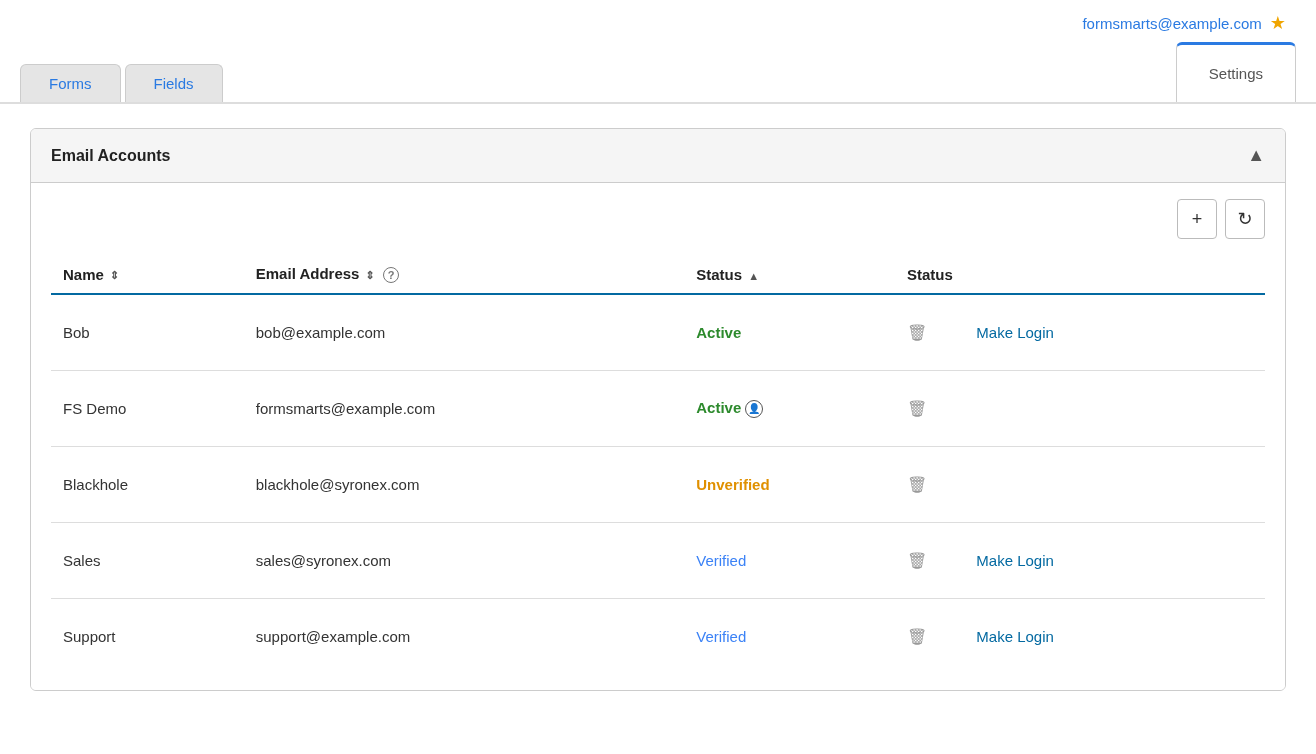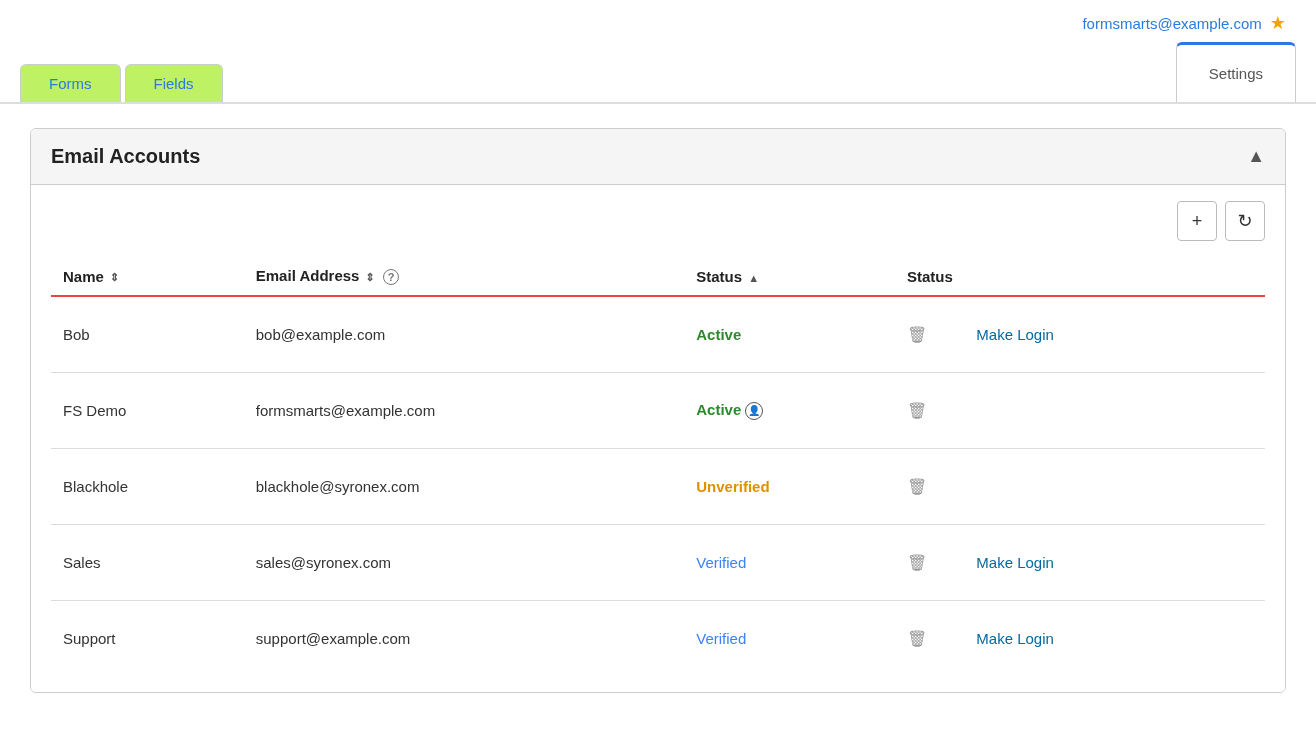--- a/index.html
+++ b/index.html
@@ -35,21 +35,21 @@
       border-bottom: 2px solid #ddd;
       padding: 0 20px;
       position: relative;
     }
 
     .tab {
       padding: 10px 28px;
       border: 1px solid #ccc;
       border-bottom: none;
       border-radius: 6px 6px 0 0;
-      background: #bef264;
+      background: #e5e5e5;
       color: #2a7ae2;
       font-size: 15px;
       cursor: pointer;
       margin-right: 4px;
       user-select: none;
     }
 
     .settings-tab {
       margin-left: auto;
       padding: 20px 32px;
@@ -77,21 +77,21 @@
     .card-header {
       display: flex;
       justify-content: space-between;
       align-items: center;
       background: #f5f5f5;
       padding: 16px 20px;
       border-bottom: 1px solid #ccc;
     }
 
     .card-title {
-      font-size: 20px;
+      font-size: 16px;
       font-weight: bold;
       color: #222;
     }
 
     .chevron-up {
       font-size: 18px;
       color: #555;
       cursor: pointer;
     }
 
@@ -124,21 +124,21 @@
     table {
       width: 100%;
       border-collapse: collapse;
     }
 
     th {
       text-align: left;
       padding: 10px 12px;
       font-weight: bold;
       font-size: 15px;
-      border-bottom: 2px solid #ef4444;
+      border-bottom: 2px solid #0369a1;
       color: #222;
     }
 
     td {
       padding: 28px 12px;
       font-size: 15px;
       border-bottom: 1px solid #ddd;
       color: #333;
     }
 

